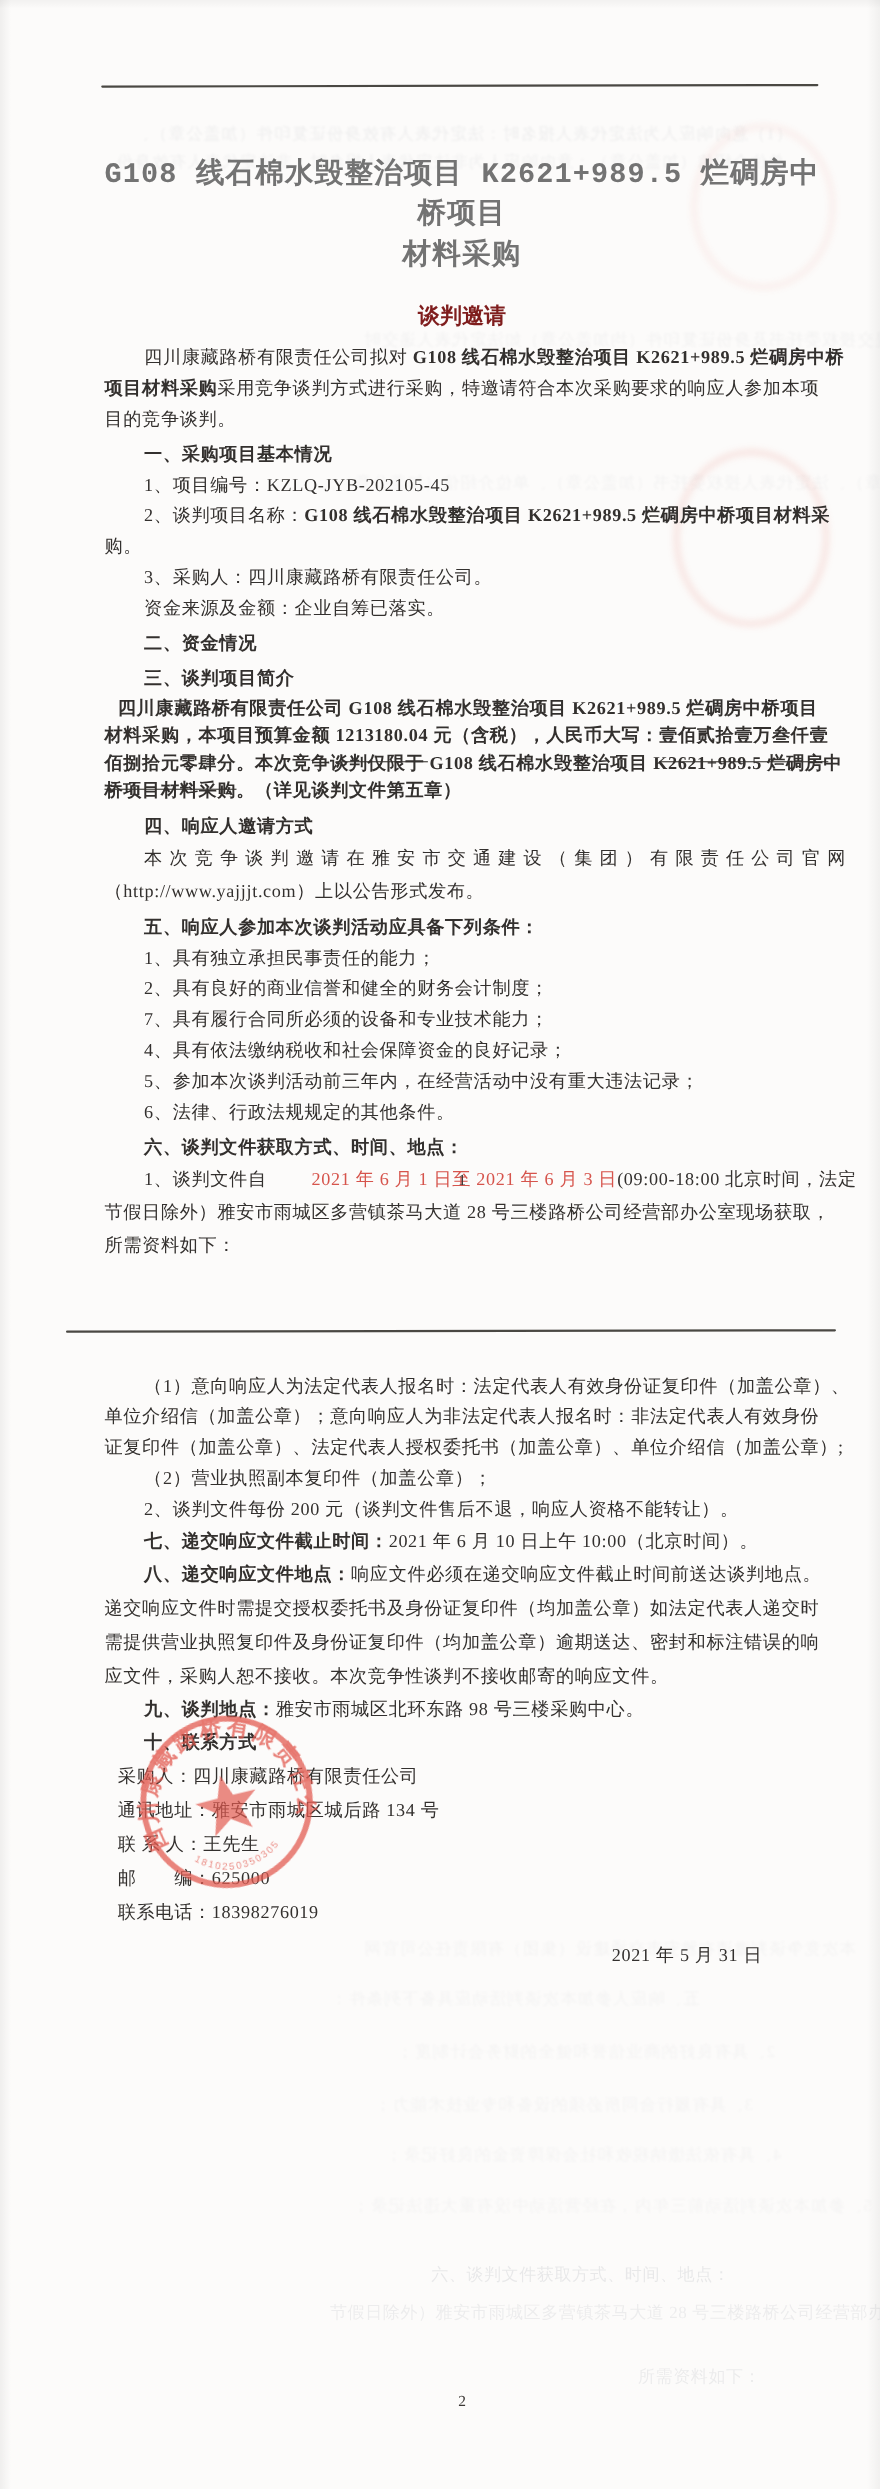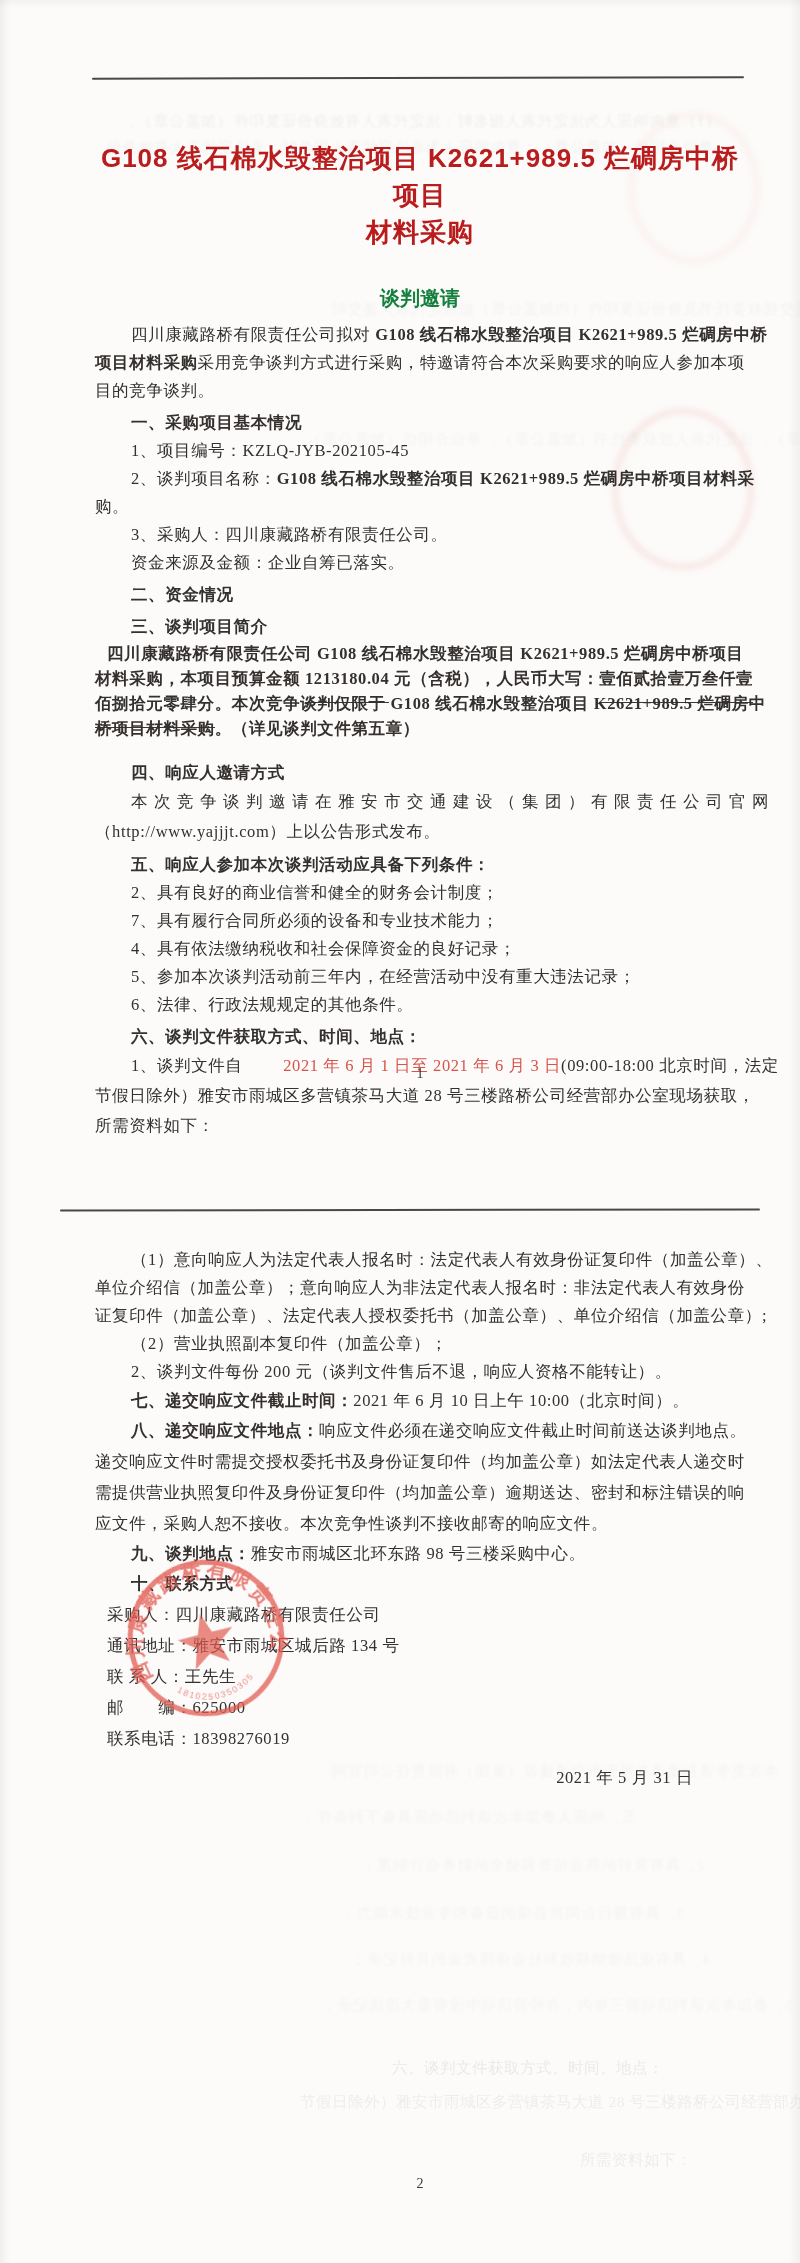--- a/index.html
+++ b/index.html
@@ -22,31 +22,31 @@
   .pg{position:absolute;left:95px;width:650px;}
   .ln{white-space:nowrap;line-height:28px;font-size:16.5px;letter-spacing:0.6px;}
   .b{font-weight:bold;}
   .ind{padding-left:36px;}
   .ind-s{padding-left:12px;}
   .head{font-weight:bold;}
   .red{color:#d6544c;margin-left:36px;}
   .u{border-bottom:1.6px solid #3a3734;padding-bottom:14px;}
   .title{
     text-align:center;font-weight:bold;font-size:26px;line-height:37px;
-    letter-spacing:1px;color:#b91c1c;
-    font-family:Liberation Sans, sans-serif;
+    letter-spacing:1px;color:#737373;
+    font-family:Liberation Mono, monospace;
   }
   .subtitle{
     text-align:center;font-weight:bold;font-size:20px;line-height:30px;
-    margin-top:32px;color:#15803d;
+    margin-top:22px;color:#7f1d1d;
     font-family:"Liberation Sans","DejaVu Sans",sans-serif;
   }
   .spread{letter-spacing:6.5px;}
   .gap4{margin-top:4px;}
-  .gap6{margin-top:18px;}
+  .gap6{margin-top:6px;}
   .lh25{line-height:25px;}
   .lh30{line-height:30px;}
   .lh31{line-height:31px;}
   .pageno{position:absolute;left:0;width:650px;text-align:center;
     font-size:14px;color:#3a3734;}
   .date-line{text-align:right;padding-right:52px;margin-top:10px;}
 
   
   .bleed{position:absolute;color:#5d6672;opacity:0.085;filter:blur(1.1px);
     white-space:nowrap;font-size:15px;letter-spacing:1px;pointer-events:none;}
@@ -95,20 +95,21 @@
   <div class="ln lh25 ind-s b">四川康藏路桥有限责任公司 G108 线石棉水毁整治项目 K2621+989.5 烂碉房中桥项目</div>
   <div class="ln lh25 b"><span>材料采购，本项目预算金额 </span><span class="u">1213180.04</span><span> 元（含税），人民币大写：</span><span class="u">壹佰贰拾壹万叁仟壹</span></div>
   <div class="ln lh25 b"><span class="u">佰捌拾元零肆分</span><span>。本次竞争谈判仅限于 G108 线石棉水毁整治项目 K2621+989.5 烂碉房中</span></div>
   <div class="ln lh25 b">桥项目材料采购。（详见谈判文件第五章）</div>
 
   <div class="ln ind head gap6">四、响应人邀请方式</div>
   <div class="ln ind spread lh30">本次竞争谈判邀请在雅安市交通建设（集团）有限责任公司官网</div>
   <div class="ln lh30">（http://www.yajjjt.com）上以公告形式发布。</div>
 
   <div class="ln ind head gap4">五、响应人参加本次谈判活动应具备下列条件：</div>
+  <div class="ln ind">1、具有独立承担民事责任的能力；</div>
   <div class="ln ind">2、具有良好的商业信誉和健全的财务会计制度；</div>
   <div class="ln ind">7、具有履行合同所必须的设备和专业技术能力；</div>
   <div class="ln ind">4、具有依法缴纳税收和社会保障资金的良好记录；</div>
   <div class="ln ind">5、参加本次谈判活动前三年内，在经营活动中没有重大违法记录；</div>
   <div class="ln ind">6、法律、行政法规规定的其他条件。</div>
 
   <div class="ln ind head gap4">六、谈判文件获取方式、时间、地点：</div>
   <div class="ln ind lh30"><span>1、谈判文件自 </span><span class="red">2021 年 6 月 1 日至 2021 年 6 月 3 日</span><span>(09:00-18:00 北京时间，法定</span></div>
   <div class="ln lh30">节假日除外）雅安市雨城区多营镇茶马大道 28 号三楼路桥公司经营部办公室现场获取，</div>
   <div class="ln lh30">所需资料如下：</div>

